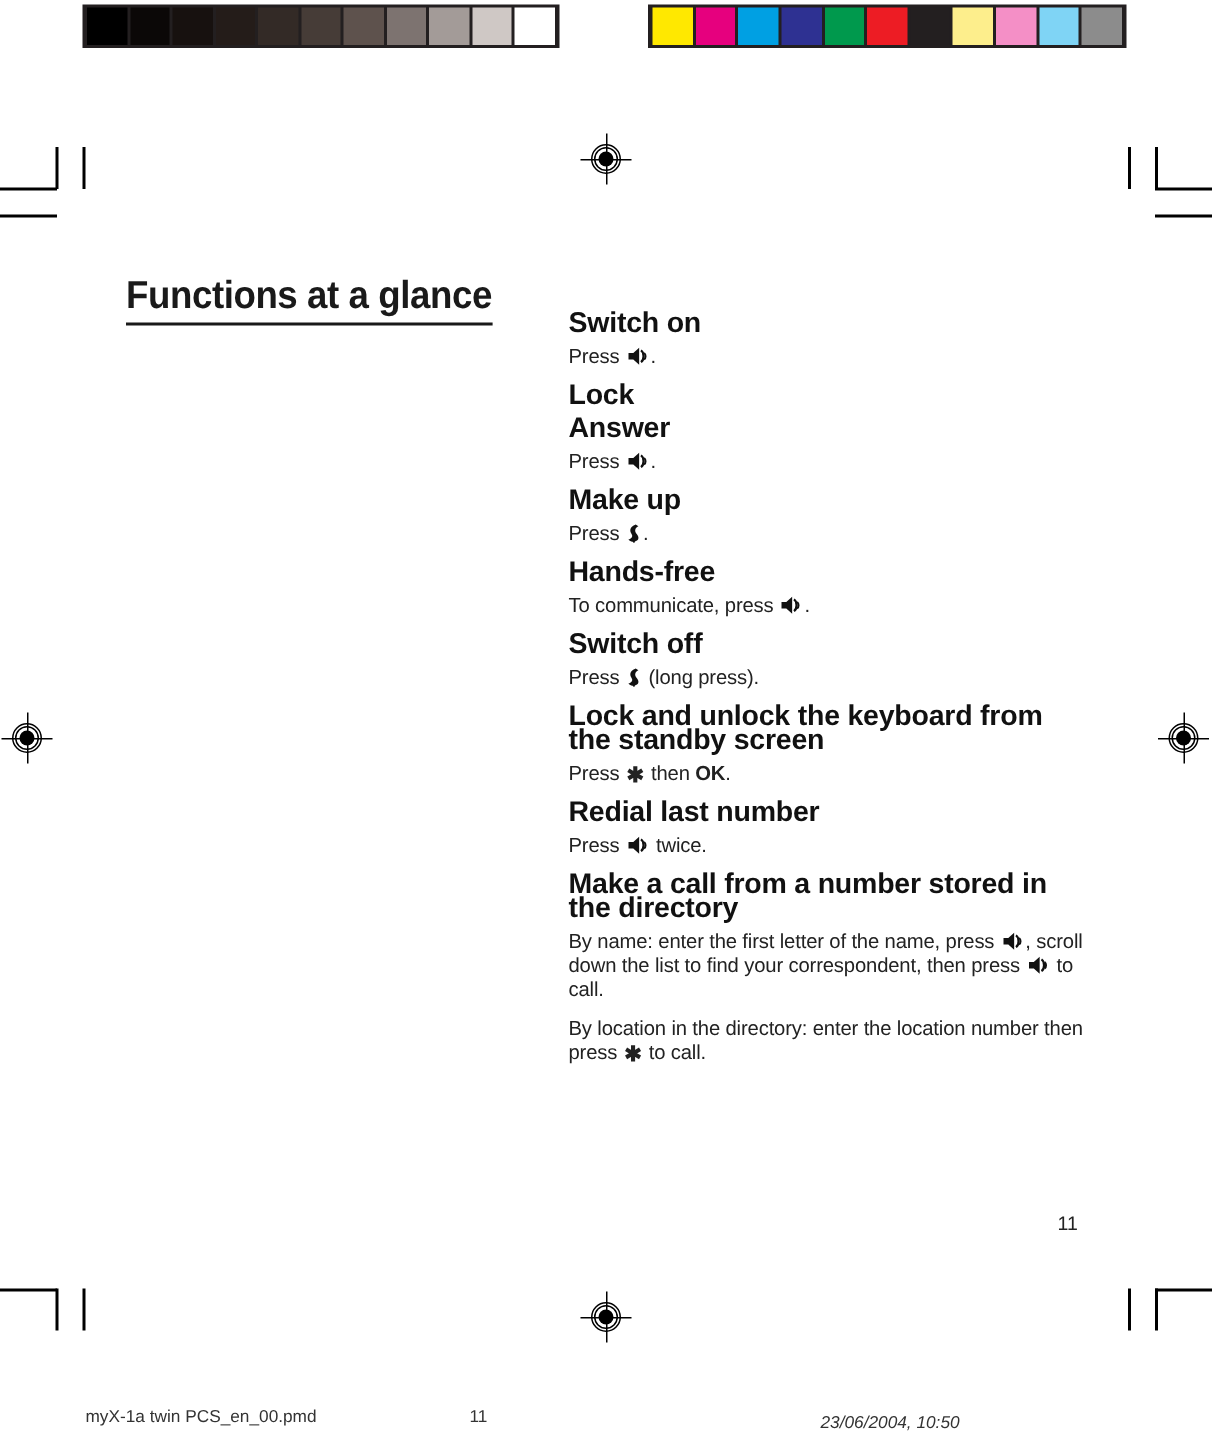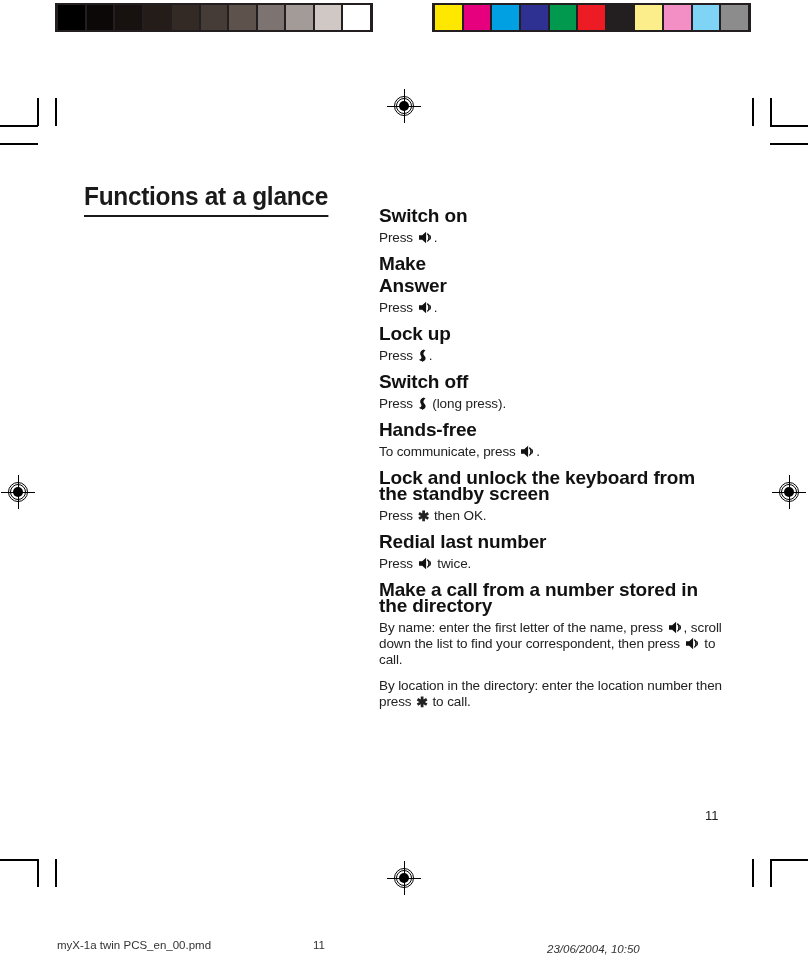--- a/index.html
+++ b/index.html
@@ -114,21 +114,21 @@
     color: #111;
   }
   .entry-body {
     font-size: 13.5px;
     font-weight: normal;
     line-height: 16px;
     margin: 0 0 10px 0;
     letter-spacing: -0.1px;
     color: #222;
   }
-  .entry-body b { font-weight: normal; }
+  .entry-body b { font-weight: bold; }
 
   
   .key-icon {
     display: inline-block;
     vertical-align: -2px;
     margin: 0 1px;
   }
   .key-icon svg { display: block; }
 
   .star-key {
@@ -243,53 +243,53 @@
 <div id="content-column">
     <div class="entry">
       <div class="entry-heading">Switch on</div>
       <p class="entry-body">Press <span class="key-icon"><svg width="15" height="13" viewBox="0 0 15 13">
             <path d="M1 4.3 L4.2 4.3 L8.1 0.8 L8.1 12.2 L4.2 8.7 L1 8.7 Z" fill="#111"></path>
             <path d="M9.3 2.6 C11.6 4.0 11.6 9.0 9.3 10.4" stroke="#111" stroke-width="1.5" fill="none"></path>
             <path d="M11.4 4.3 C12.7 5.2 12.7 7.8 11.4 8.7" stroke="#111" stroke-width="1.3" fill="none"></path>
           </svg></span>.</p>
     </div>
     <div class="entry">
-      <div class="entry-heading">Make</div>
+      <div class="entry-heading">Lock</div>
     </div>
     <div class="entry">
       <div class="entry-heading">Answer</div>
       <p class="entry-body">Press <span class="key-icon"><svg width="15" height="13" viewBox="0 0 15 13">
             <path d="M1 4.3 L4.2 4.3 L8.1 0.8 L8.1 12.2 L4.2 8.7 L1 8.7 Z" fill="#111"></path>
             <path d="M9.3 2.6 C11.6 4.0 11.6 9.0 9.3 10.4" stroke="#111" stroke-width="1.5" fill="none"></path>
             <path d="M11.4 4.3 C12.7 5.2 12.7 7.8 11.4 8.7" stroke="#111" stroke-width="1.3" fill="none"></path>
           </svg></span>.</p>
     </div>
     <div class="entry">
-      <div class="entry-heading">Lock up</div>
+      <div class="entry-heading">Make up</div>
       <p class="entry-body">Press <span class="key-icon"><svg width="10" height="13" viewBox="0 0 10 13">
             <path d="M5.8 0.6 C3.2 1.4 2.0 3.2 2.2 5.0 C2.4 6.6 3.6 7.3 3.5 8.4 C3.4 9.6 2.3 10.4 0.9 10.8 C2.6 12.4 5.4 12.6 6.9 11.2 C8.2 10.0 7.6 8.2 6.6 7.1 C5.6 6.0 5.2 4.9 5.6 3.8 C5.9 3.0 6.7 2.2 7.6 1.8 Z" fill="#111"></path>
             <circle cx="4.6" cy="12.1" r="0.7" fill="#111"></circle>
+          </svg></span>.</p>
+    </div>
+    <div class="entry">
+      <div class="entry-heading">Hands-free</div>
+      <p class="entry-body">To communicate, press <span class="key-icon"><svg width="15" height="13" viewBox="0 0 15 13">
+            <path d="M1 4.3 L4.2 4.3 L8.1 0.8 L8.1 12.2 L4.2 8.7 L1 8.7 Z" fill="#111"></path>
+            <path d="M9.3 2.6 C11.6 4.0 11.6 9.0 9.3 10.4" stroke="#111" stroke-width="1.5" fill="none"></path>
+            <path d="M11.4 4.3 C12.7 5.2 12.7 7.8 11.4 8.7" stroke="#111" stroke-width="1.3" fill="none"></path>
           </svg></span>.</p>
     </div>
     <div class="entry">
       <div class="entry-heading">Switch off</div>
       <p class="entry-body">Press <span class="key-icon"><svg width="10" height="13" viewBox="0 0 10 13">
             <path d="M5.8 0.6 C3.2 1.4 2.0 3.2 2.2 5.0 C2.4 6.6 3.6 7.3 3.5 8.4 C3.4 9.6 2.3 10.4 0.9 10.8 C2.6 12.4 5.4 12.6 6.9 11.2 C8.2 10.0 7.6 8.2 6.6 7.1 C5.6 6.0 5.2 4.9 5.6 3.8 C5.9 3.0 6.7 2.2 7.6 1.8 Z" fill="#111"></path>
             <circle cx="4.6" cy="12.1" r="0.7" fill="#111"></circle>
           </svg></span> (long press).</p>
     </div>
     <div class="entry">
-      <div class="entry-heading">Hands-free</div>
-      <p class="entry-body">To communicate, press <span class="key-icon"><svg width="15" height="13" viewBox="0 0 15 13">
-            <path d="M1 4.3 L4.2 4.3 L8.1 0.8 L8.1 12.2 L4.2 8.7 L1 8.7 Z" fill="#111"></path>
-            <path d="M9.3 2.6 C11.6 4.0 11.6 9.0 9.3 10.4" stroke="#111" stroke-width="1.5" fill="none"></path>
-            <path d="M11.4 4.3 C12.7 5.2 12.7 7.8 11.4 8.7" stroke="#111" stroke-width="1.3" fill="none"></path>
-          </svg></span>.</p>
-    </div>
-    <div class="entry">
       <div class="entry-heading">Lock and unlock the keyboard from the standby screen</div>
       <p class="entry-body">Press <span class="star-key">✱</span> then <b>OK</b>.</p>
     </div>
     <div class="entry">
       <div class="entry-heading">Redial last number</div>
       <p class="entry-body">Press <span class="key-icon"><svg width="15" height="13" viewBox="0 0 15 13">
             <path d="M1 4.3 L4.2 4.3 L8.1 0.8 L8.1 12.2 L4.2 8.7 L1 8.7 Z" fill="#111"></path>
             <path d="M9.3 2.6 C11.6 4.0 11.6 9.0 9.3 10.4" stroke="#111" stroke-width="1.5" fill="none"></path>
             <path d="M11.4 4.3 C12.7 5.2 12.7 7.8 11.4 8.7" stroke="#111" stroke-width="1.3" fill="none"></path>
           </svg></span> twice.</p>

